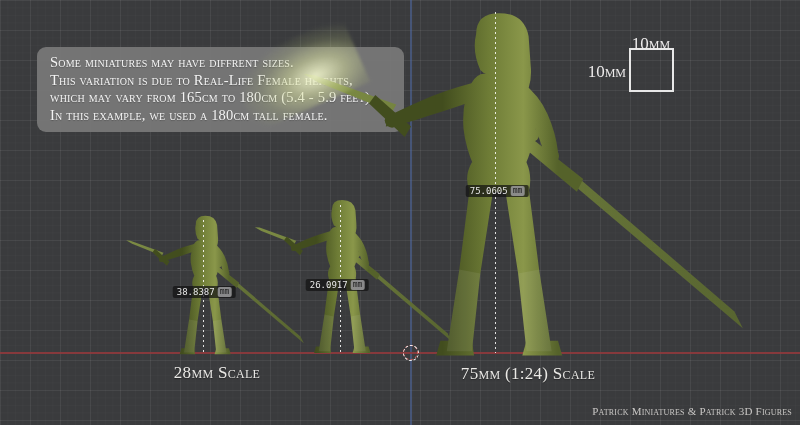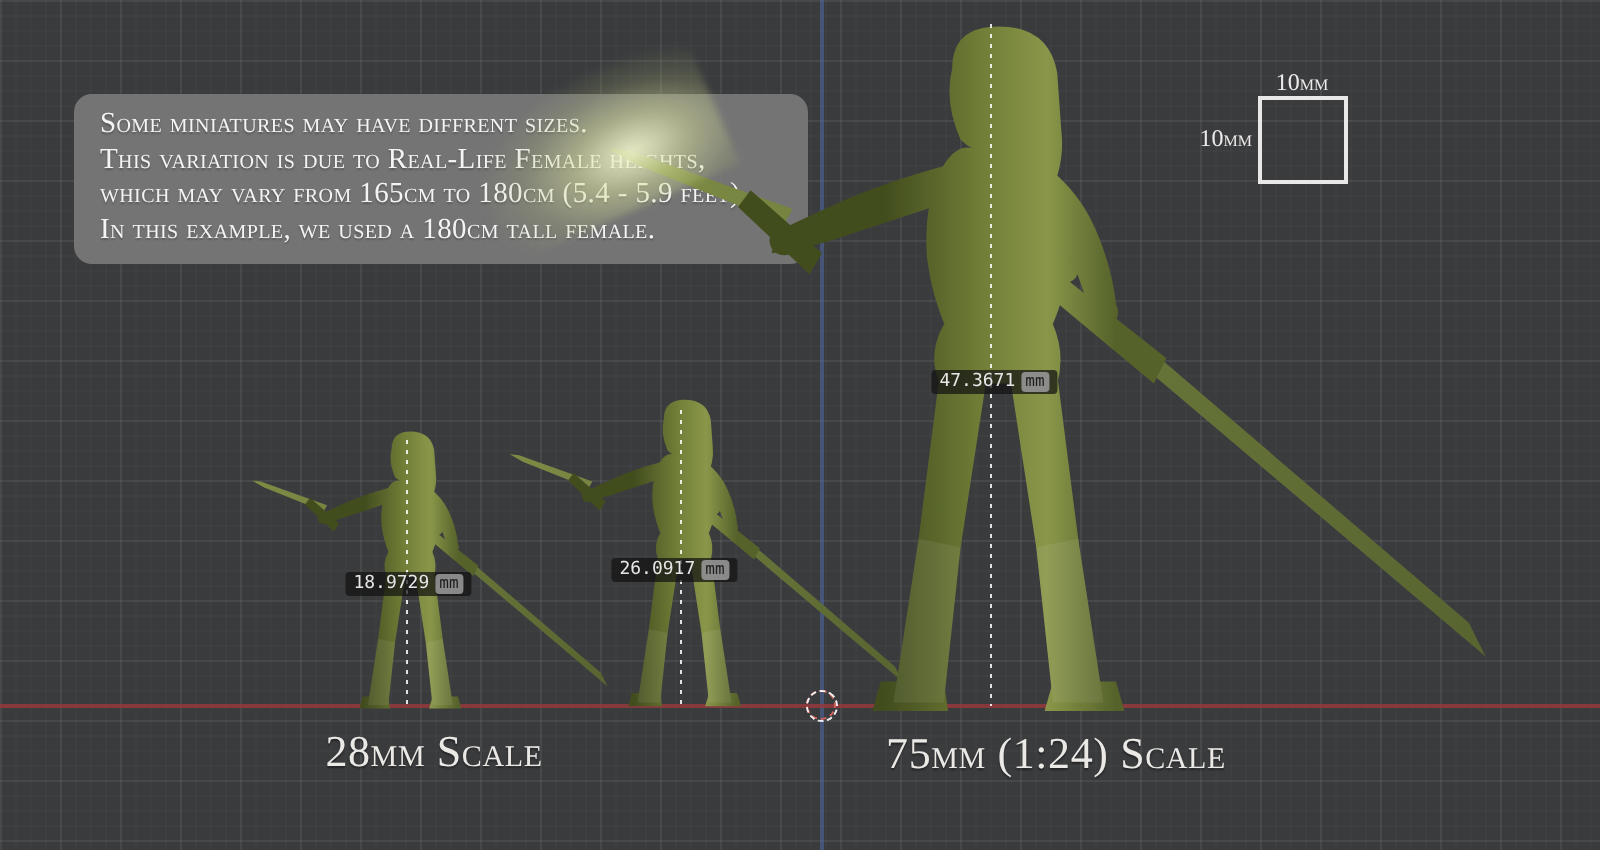--- a/index.html
+++ b/index.html
@@ -38,25 +38,25 @@
     background:repeating-linear-gradient(to bottom, rgba(255,255,255,0.85) 0 2px, transparent 2px 5px);}
   .measure{
     position:absolute;transform:translateX(-50%);display:flex;align-items:center;gap:3px;
     background:rgba(18,18,18,0.72);border-radius:2px;padding:1px 4px;
     font-family:"DejaVu Sans Mono",monospace;font-size:9px;color:#e6e6e6;white-space:nowrap;
   }
   .measure .unit{background:rgba(150,150,150,0.9);color:#1d1d1d;border-radius:2px;
     padding:0 2px;font-size:8px;line-height:10px;}
   .ref-square{position:absolute;left:629px;top:48px;width:45px;height:44px;
     border:2px solid #e8e8e8;box-sizing:border-box;}
-  .ref-label{position:absolute;color:#eceaea;font-size:12px;font-variant:small-caps;}
+  .ref-label{position:absolute;color:#eceaea;font-size:17px;font-variant:small-caps;}
   .ref-label.top{left:651px;top:34px;transform:translateX(-50%);}
   .ref-label.side{left:626px;top:62px;transform:translateX(-100%);}
   .scale-label{position:absolute;transform:translateX(-50%);color:#eae9e6;
-    font-size:22px;font-variant:small-caps;letter-spacing:0.3px;white-space:nowrap;
+    font-size:17px;font-variant:small-caps;letter-spacing:0.3px;white-space:nowrap;
     text-shadow:0 1px 1px rgba(0,0,0,0.4);}
   .credit{position:absolute;right:8px;top:405px;color:#c9c7c5;font-size:11px;
     font-variant:small-caps;letter-spacing:0.2px;white-space:nowrap;}
 </style>
 </head>
 <body>
 
 <div class="viewport">
 
   <div class="axis-z"></div>
@@ -113,34 +113,35 @@
   <svg class="fig" style="left:264px;top:9px;width:504px;height:357px" viewBox="0 0 240 170" preserveAspectRatio="none">
     <use href="#warrior"></use>
   </svg>
   <div class="glow"></div>
 
   <div class="ruler" style="left:203px;top:220px;height:134px"></div>
   <div class="ruler" style="left:340px;top:205px;height:148px"></div>
   <div class="ruler" style="left:495px;top:12px;height:341px"></div>
 
   <div class="measure" style="left:204px;top:286px">
-    <span>18.9729</span>
+    <span>38.8387</span>
     <span class="unit">mm</span>
   </div>
   <div class="measure" style="left:337px;top:279px">
     <span>26.0917</span>
     <span class="unit">mm</span>
   </div>
   <div class="measure" style="left:497px;top:185px">
-    <span>47.3671</span>
+    <span>75.0605</span>
     <span class="unit">mm</span>
   </div>
 
   <div class="ref-square"></div>
   <div class="ref-label top">10mm</div>
   <div class="ref-label side">10mm</div>
 
   <div class="cursor3d"></div>
 
   <div class="scale-label" style="left:217px;top:363px">28mm Scale</div>
   <div class="scale-label" style="left:528px;top:364px">75mm (1:24) Scale</div>
 
+  <div class="credit">Patrick Miniatures &amp; Patrick 3D Figures</div>
 </div>
 
 </body></html>

